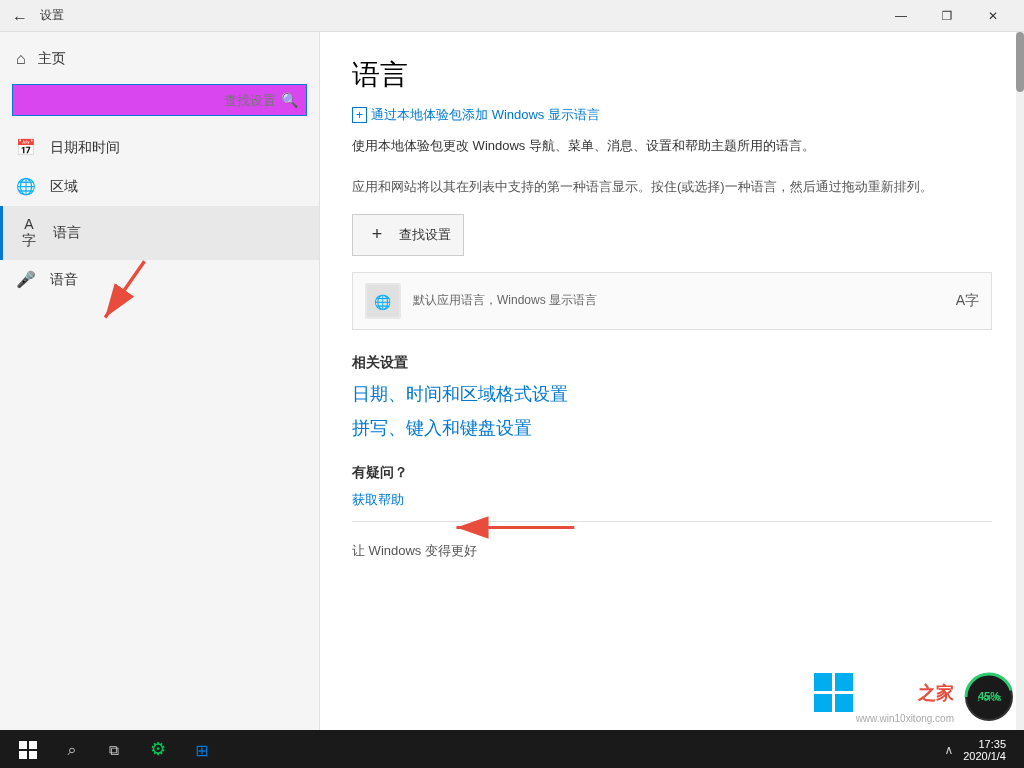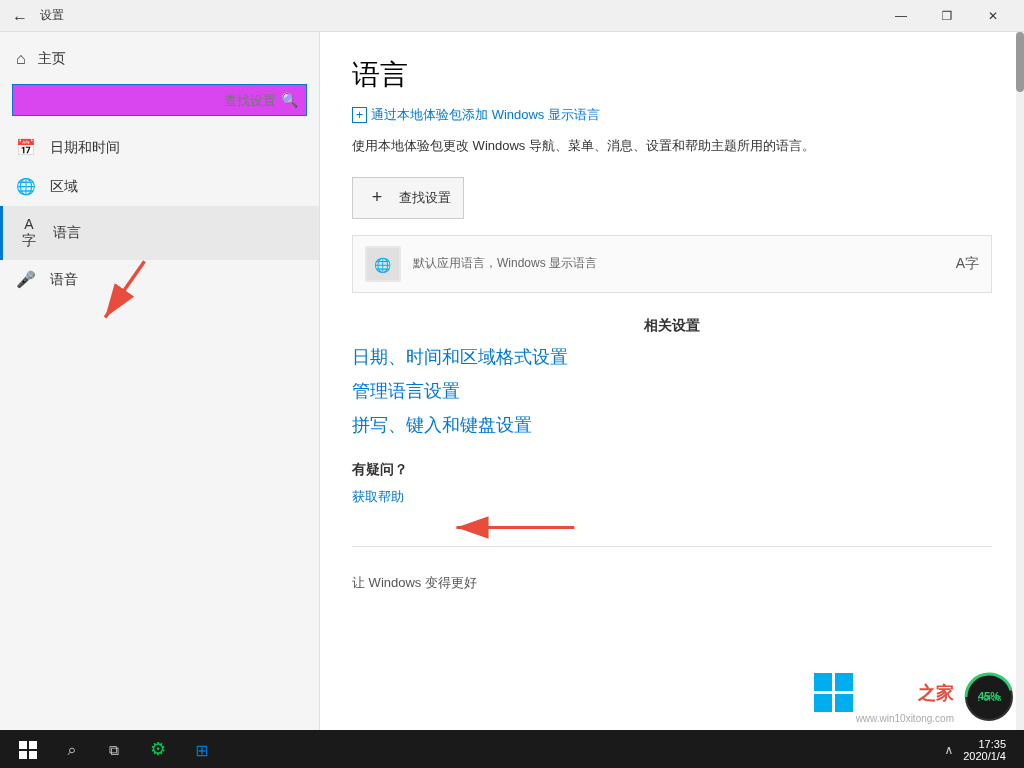--- a/index.html
+++ b/index.html
@@ -246,43 +246,42 @@
     
     .related-section {
       margin-top: 24px;
       margin-bottom: 12px;
     }
     .related-title {
       font-size: 14px;
       font-weight: bold;
       color: #333;
       margin-bottom: 10px;
-      text-align: center;
     }
     .related-link {
       color: #0078d4;
       font-size: 18px;
       cursor: pointer;
       display: block;
       margin-bottom: 10px;
       text-decoration: none;
     }
 
     .question-section { margin-top: 24px; }
     .question-title { font-size: 14px; font-weight: bold; color: #333; margin-bottom: 8px; }
     .help-link {
       color: #0078d4;
       font-size: 13px;
       cursor: pointer;
       text-decoration: none;
     }
 
     .improve-section {
-      margin-top: 40px;
-      padding-top: 27px;
+      margin-top: 12px;
+      padding-top: 20px;
       border-top: 1px solid #e0e0e0;
     }
     .improve-title {
       font-size: 13px;
       color: #555;
     }
 
     
     .content::-webkit-scrollbar { width: 8px; }
     .content::-webkit-scrollbar-track { background: #f0f0f0; }
@@ -481,20 +480,21 @@
 
       <div class="content-title">语言</div>
 
       <a class="content-link-blue">
         <span style="font-size:12px; color:#0078d4; border:1px solid #0078d4; padding:0 3px;">+</span>
         <span>通过本地体验包添加 Windows 显示语言</span>
       </a>
 
       <div class="content-desc">使用本地体验包更改 Windows 导航、菜单、消息、设置和帮助主题所用的语言。</div>
 
+      <div class="section-desc">应用和网站将以其在列表中支持的第一种语言显示。按住(或选择)一种语言，然后通过拖动重新排列。</div>
 
       <div class="add-lang-btn">
         <div class="add-lang-plus">+</div>
         <span>查找设置</span>
       </div>
 
       <div class="lang-item">
         <div class="lang-item-icon">
           <svg width="32" height="32" viewBox="0 0 32 32">
             <rect width="32" height="32" fill="#e0e0e0" rx="2"></rect>
@@ -503,21 +503,20 @@
         </div>
         <div class="lang-item-info">
           <div class="lang-item-desc">默认应用语言，Windows 显示语言</div>
         </div>
         <div class="lang-item-action" style="font-size:14px; color:#555;">A字</div>
       </div>
 
       <div class="related-section">
         <div class="related-title">相关设置</div>
         <a class="related-link">日期、时间和区域格式设置</a>
-        <a class="related-link">管理语言设置</a>
         <a class="related-link">拼写、键入和键盘设置</a>
       </div>
 
       <div class="question-section">
         <div class="question-title">有疑问？</div>
         <a class="help-link">获取帮助</a>
       </div>
 
       <div class="improve-section">
         <div class="improve-title">让 Windows 变得更好</div>

